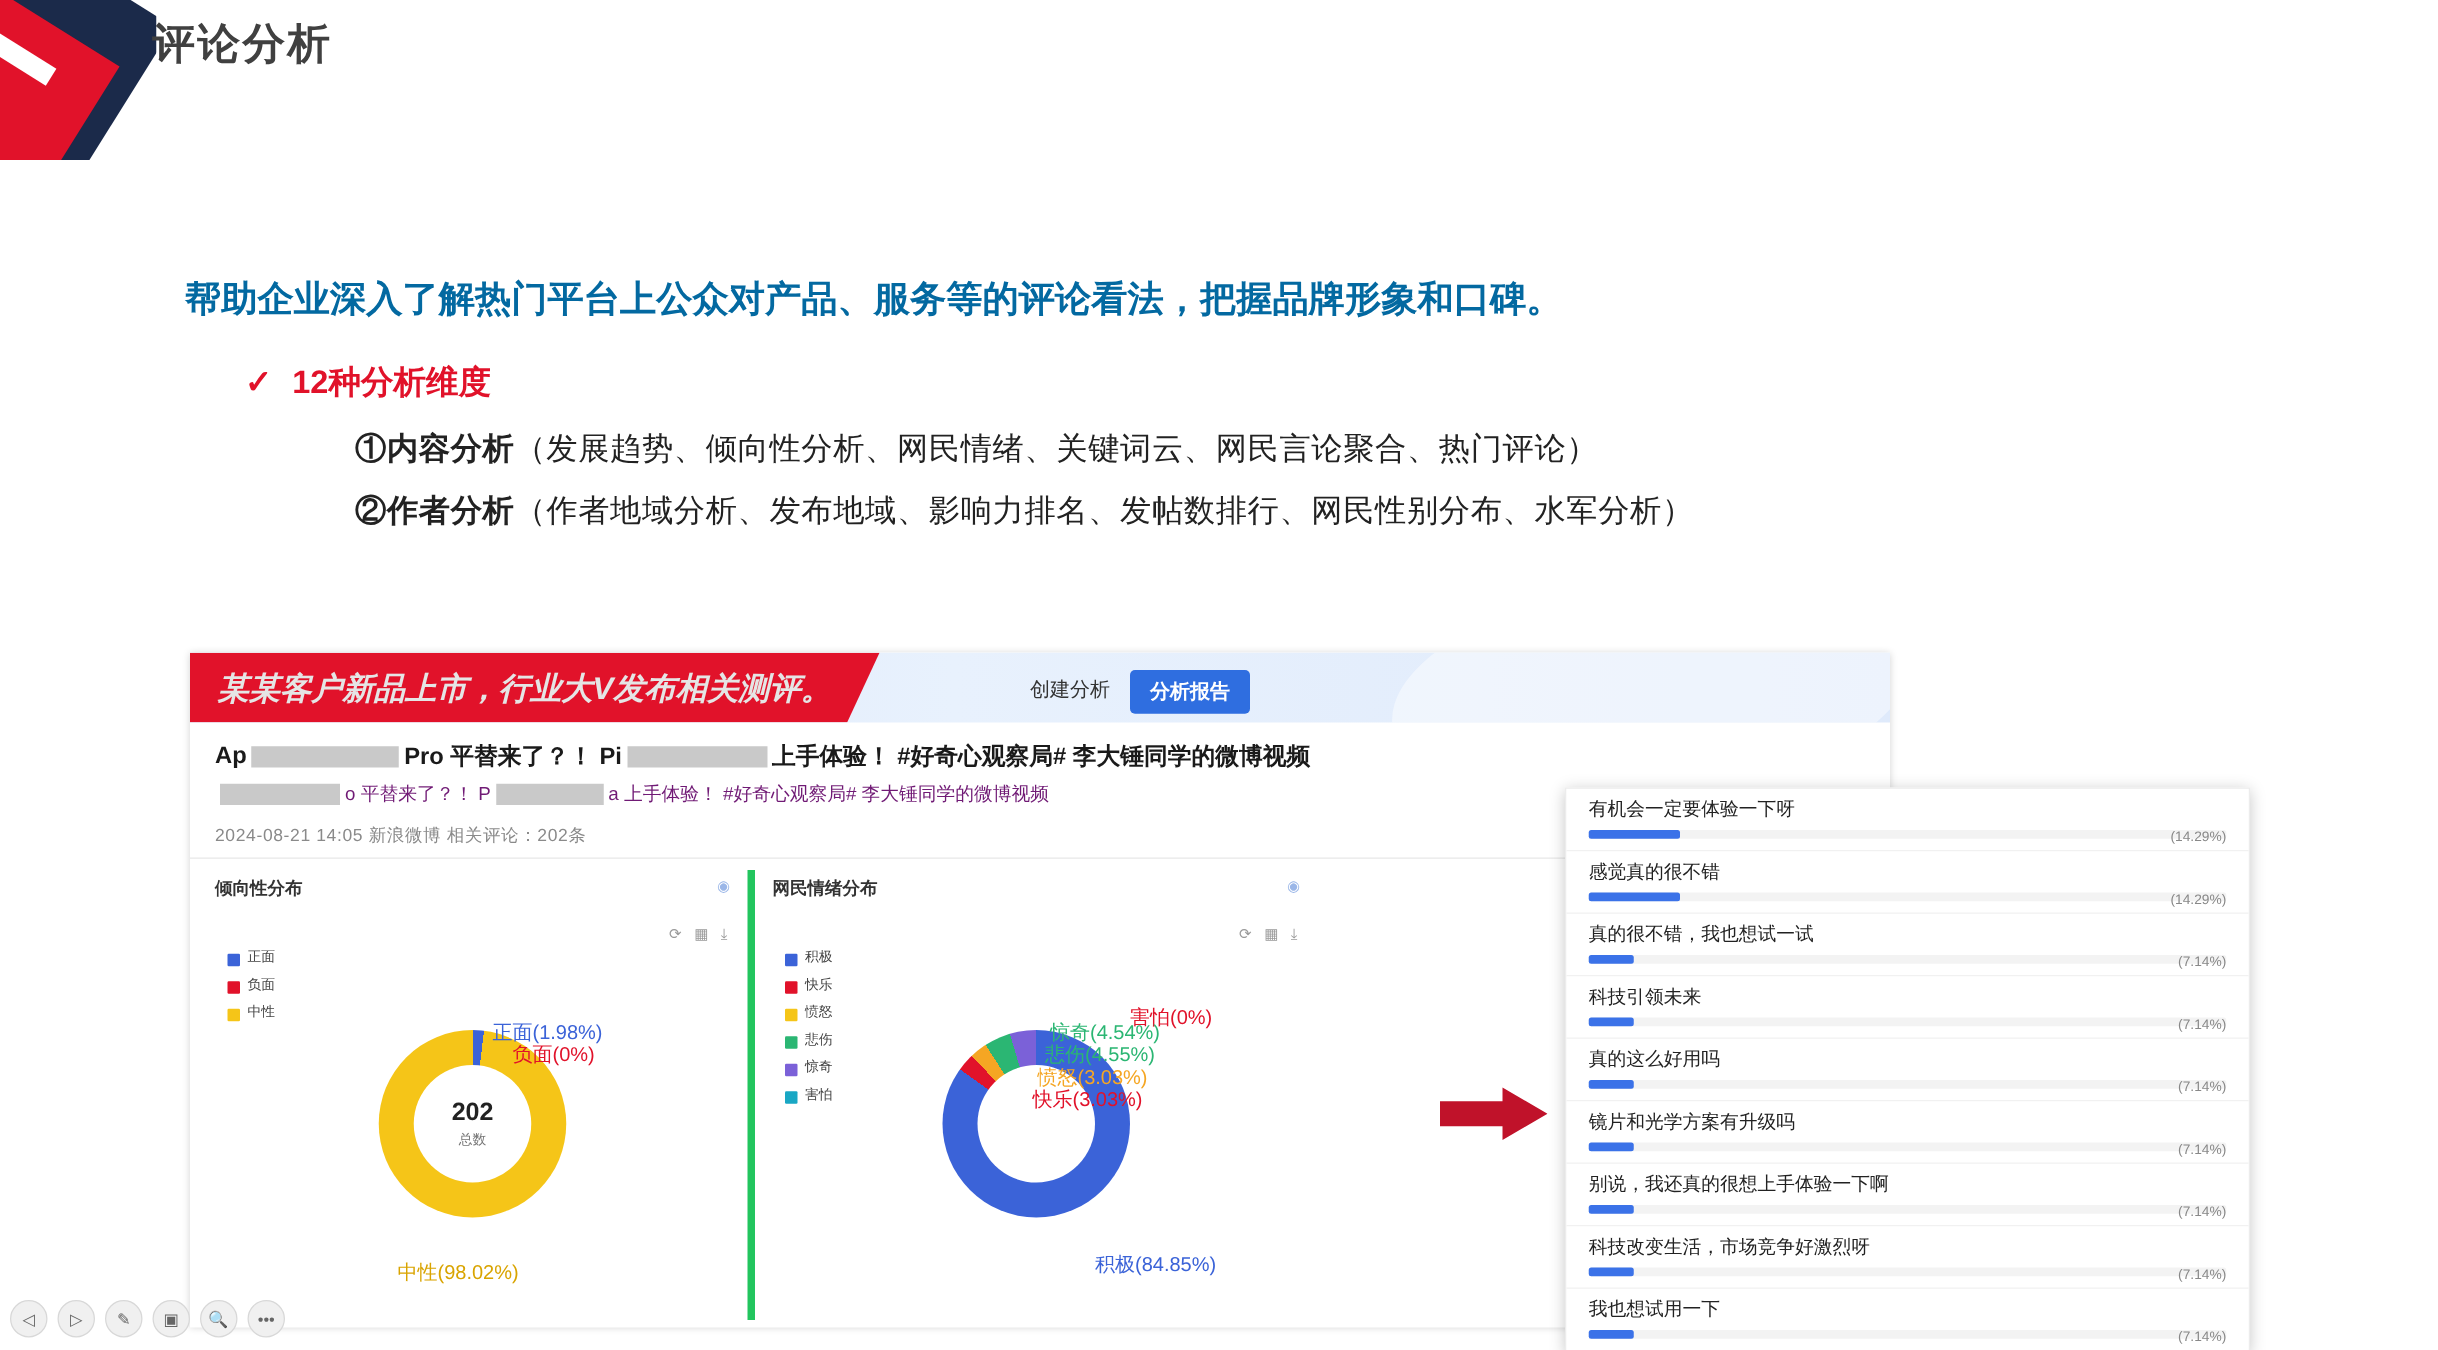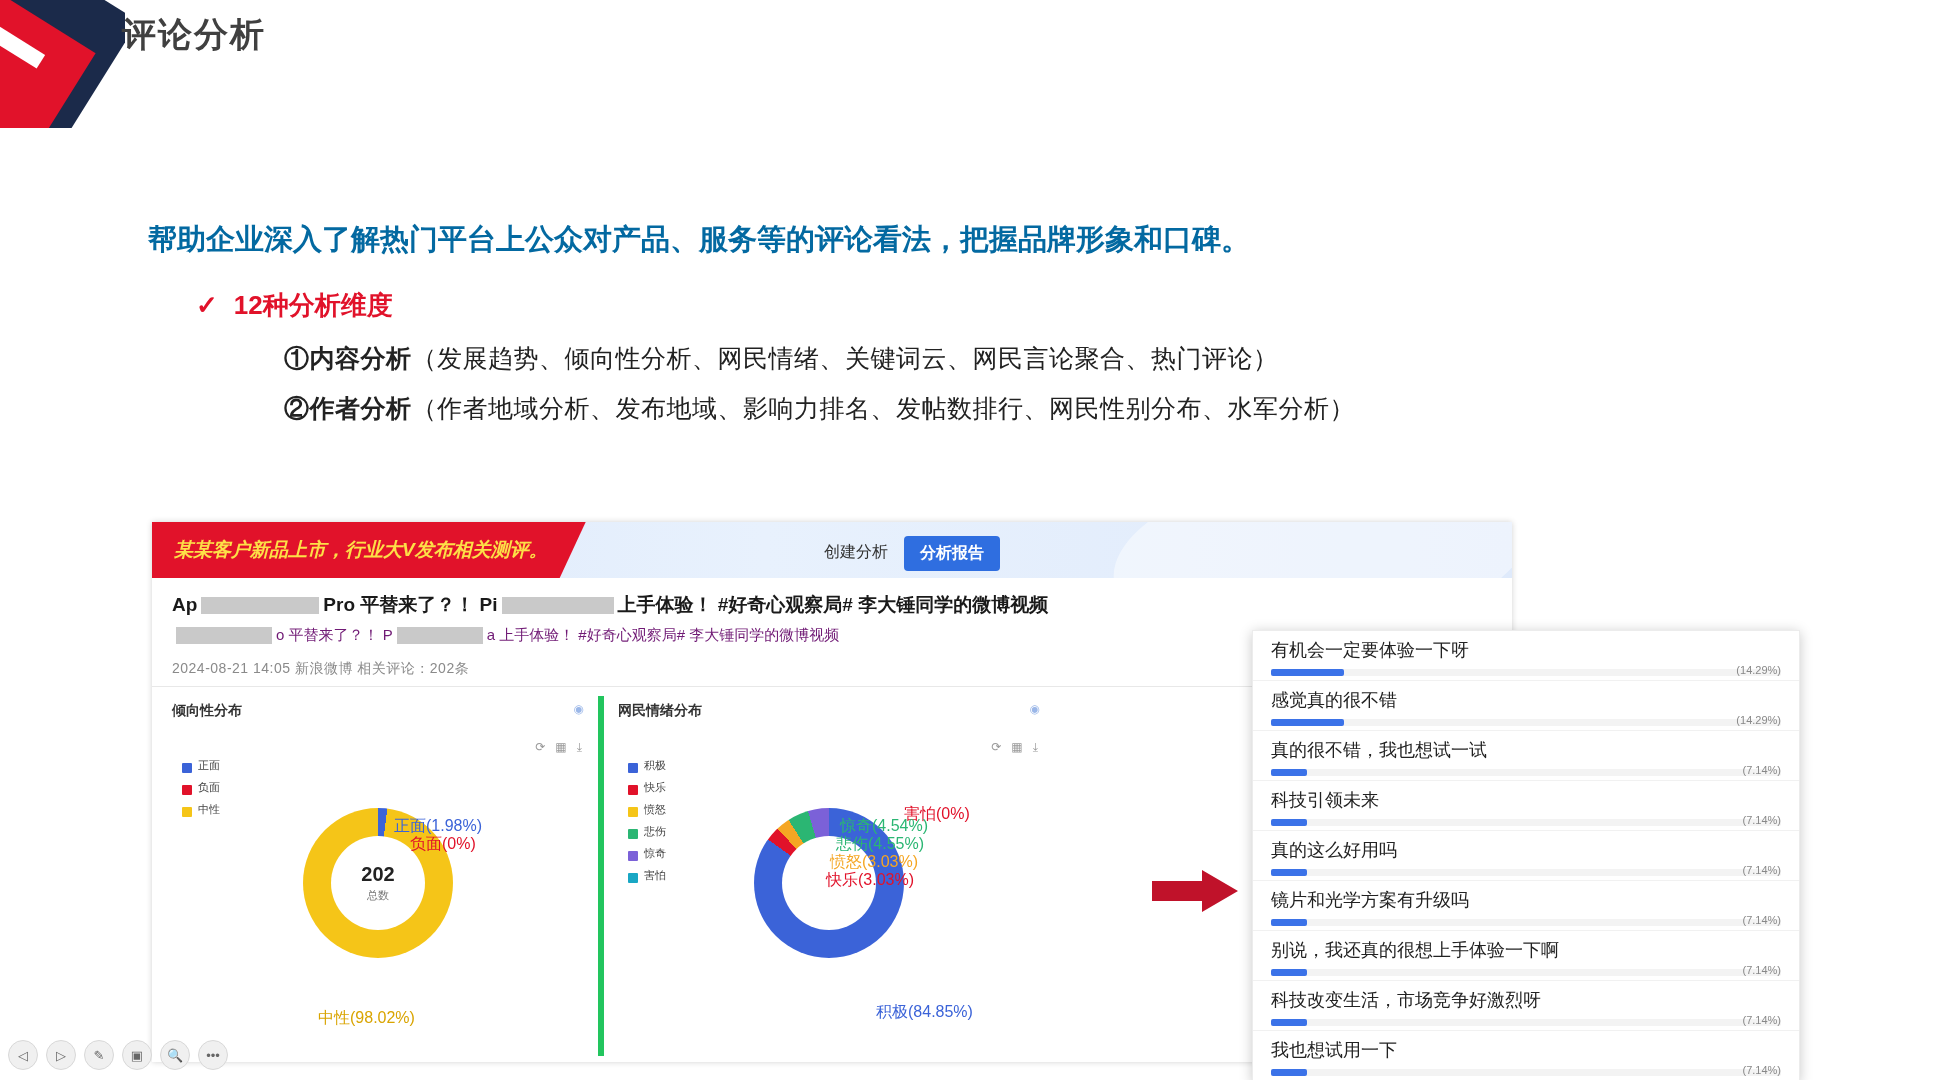--- a/index.html
+++ b/index.html
@@ -131,22 +131,22 @@
     border-radius: 50%;
     background: rgba(255,255,255,.45);
     transform: rotate(-8deg);
   }
   .shot-banner {
     position: absolute;
     left: 0; top: 0;
     height: 56px;
     padding: 0 38px 0 22px;
     background: #e1122a;
-    color: #fde047;
-    font-size: 19px;
+    color: #e5e5e5;
+    font-size: 25px;
     font-weight: bold;
     font-style: italic;
     display: flex;
     align-items: center;
     clip-path: polygon(0 0, 100% 0, calc(100% - 26px) 100%, 0 100%);
   }
   .shot-tab {
     position: absolute;
     top: 14px;
     font-size: 16px;
@@ -243,21 +243,21 @@
     gap: 6px;
     margin-bottom: 7px;
   }
   .legend-swatch {
     width: 10px; height: 10px;
     border-radius: 1px;
     display: inline-block;
   }
   .donut-wrap {
     position: absolute;
-    top: 112px;
+    top: 128px;
     width: 100%;
     display: flex;
     justify-content: center;
     text-align: right;
   }
   .donut {
     position: relative;
     width: 150px; height: 150px;
     border-radius: 50%;
   }
@@ -299,21 +299,21 @@
     overflow: hidden;
   }
   .popup-row {
     position: relative;
     height: 50px;
     padding: 7px 18px 0 18px;
     box-sizing: border-box;
     border-bottom: 1px solid #f1f1f1;
   }
   .popup-text {
-    font-size: 18px;
+    font-size: 15px;
     color: #222222;
     display: block;
     margin-bottom: 7px;
   }
   .popup-bar-track {
     position: relative;
     height: 7px;
     background: #f3f3f3;
     border-radius: 2px;
   }

